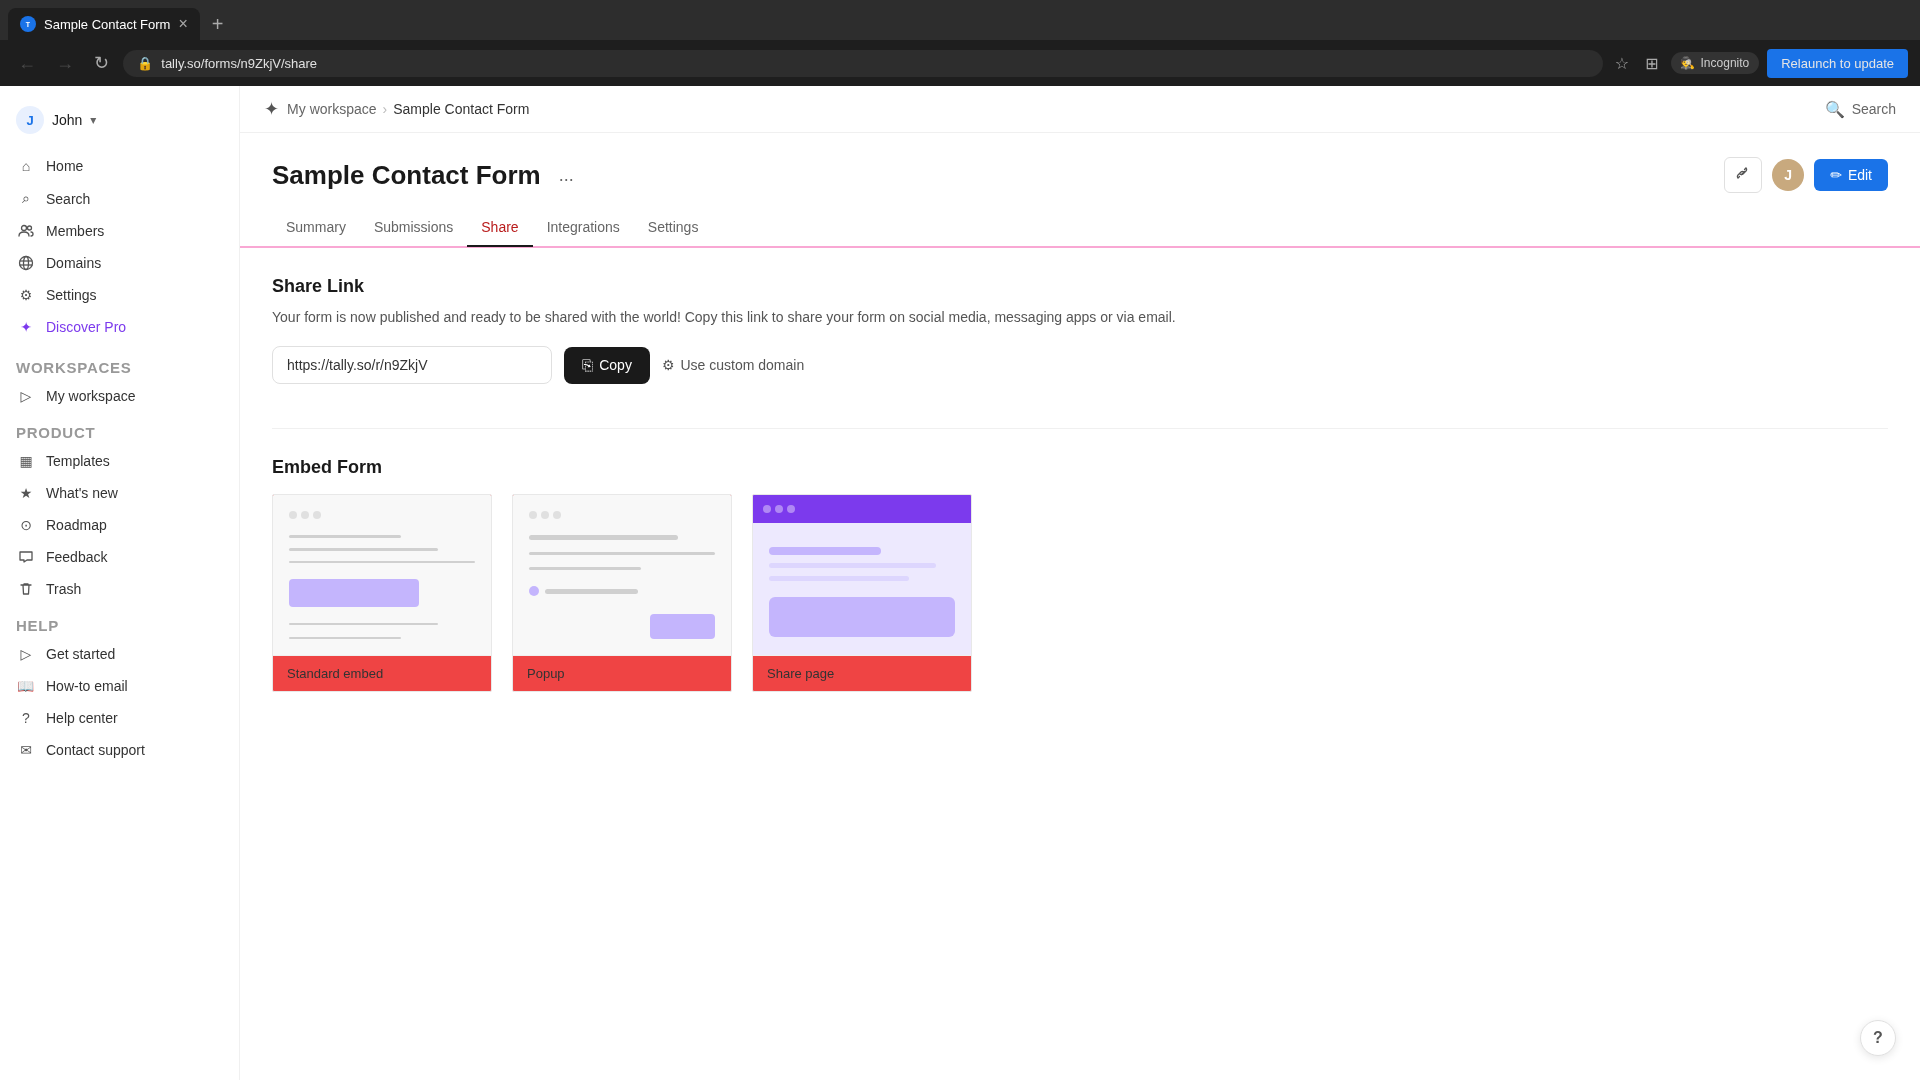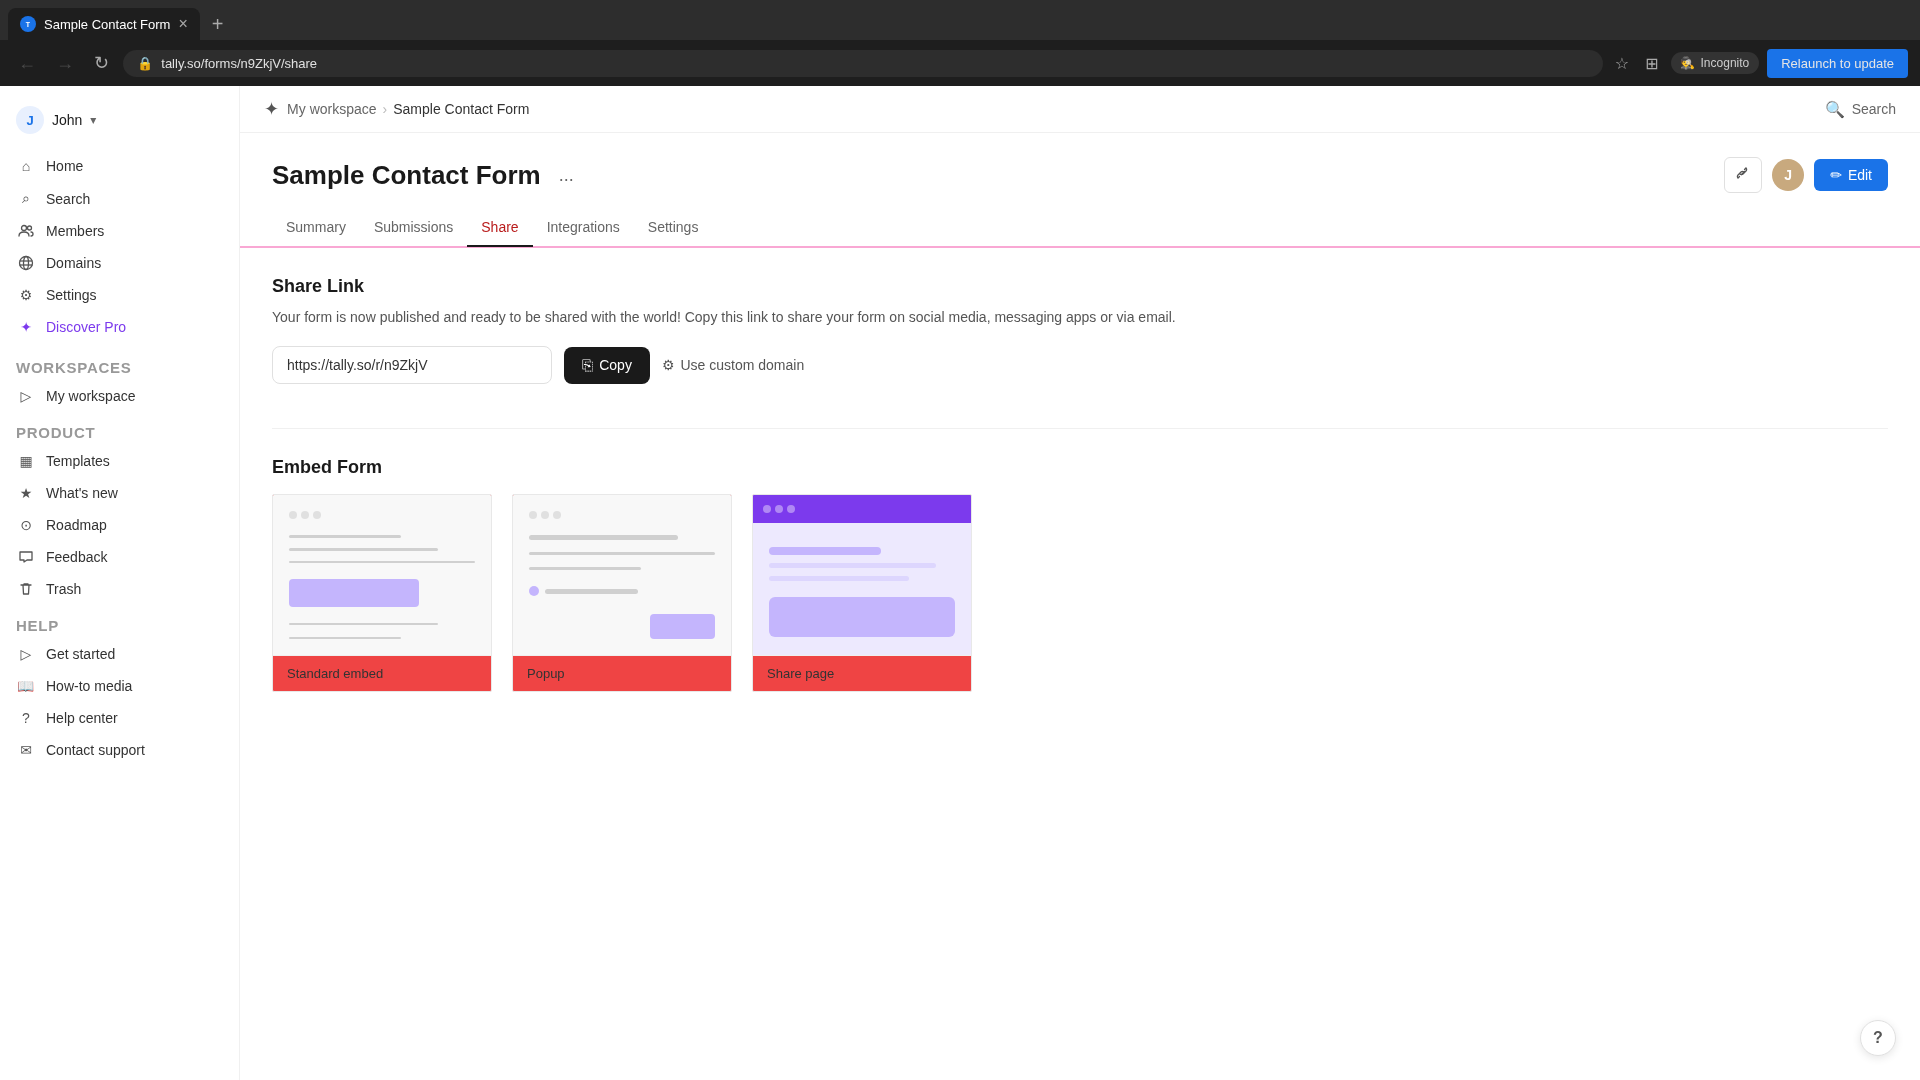--- a/index.html
+++ b/index.html
@@ -233,21 +233,21 @@
       <span>Trash</span>
     </div>
 
     <div class="sidebar-section-label">Help</div>
     <div class="sidebar-item">
       <span class="sidebar-item-icon">▷</span>
       <span>Get started</span>
     </div>
     <div class="sidebar-item">
       <span class="sidebar-item-icon">📖</span>
-      <span>How-to media</span>
+      <span>How-to email</span>
     </div>
     <div class="sidebar-item">
       <span class="sidebar-item-icon">?</span>
       <span>Help center</span>
     </div>
     <div class="sidebar-item">
       <span class="sidebar-item-icon">✉</span>
       <span>Contact support</span>
     </div>
   </div>

